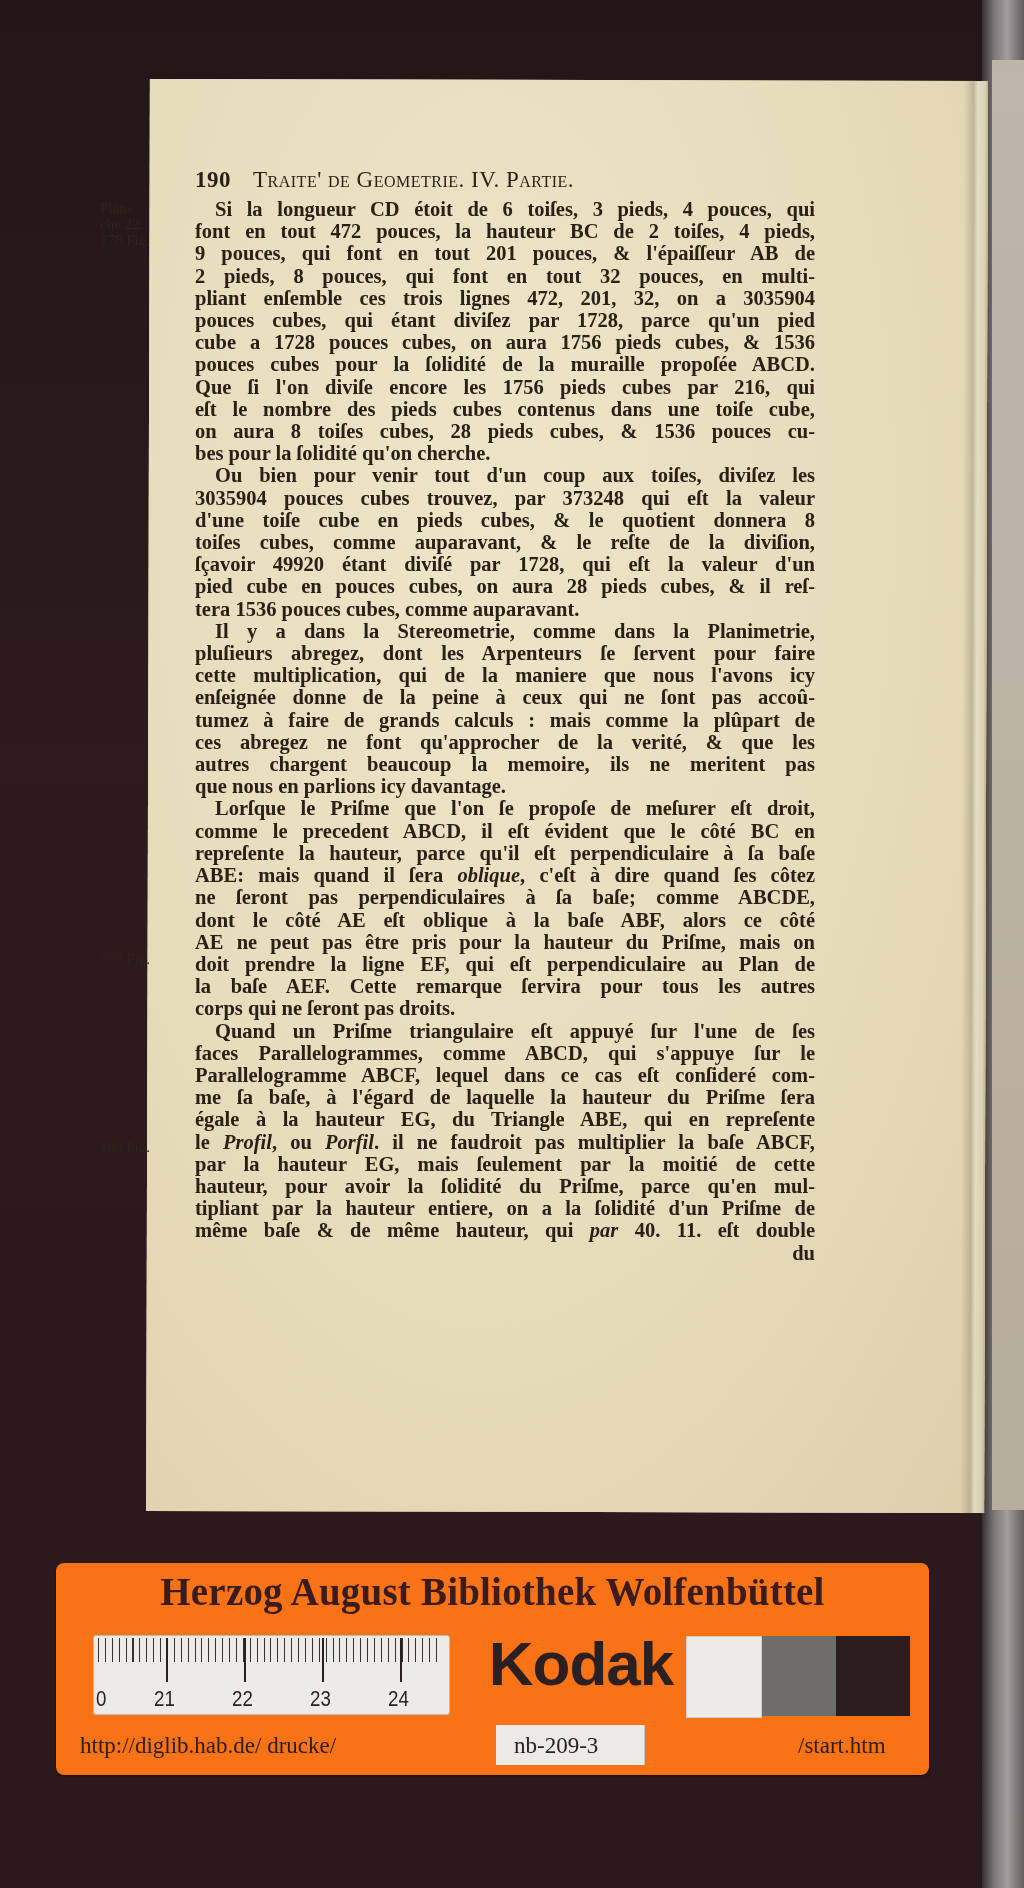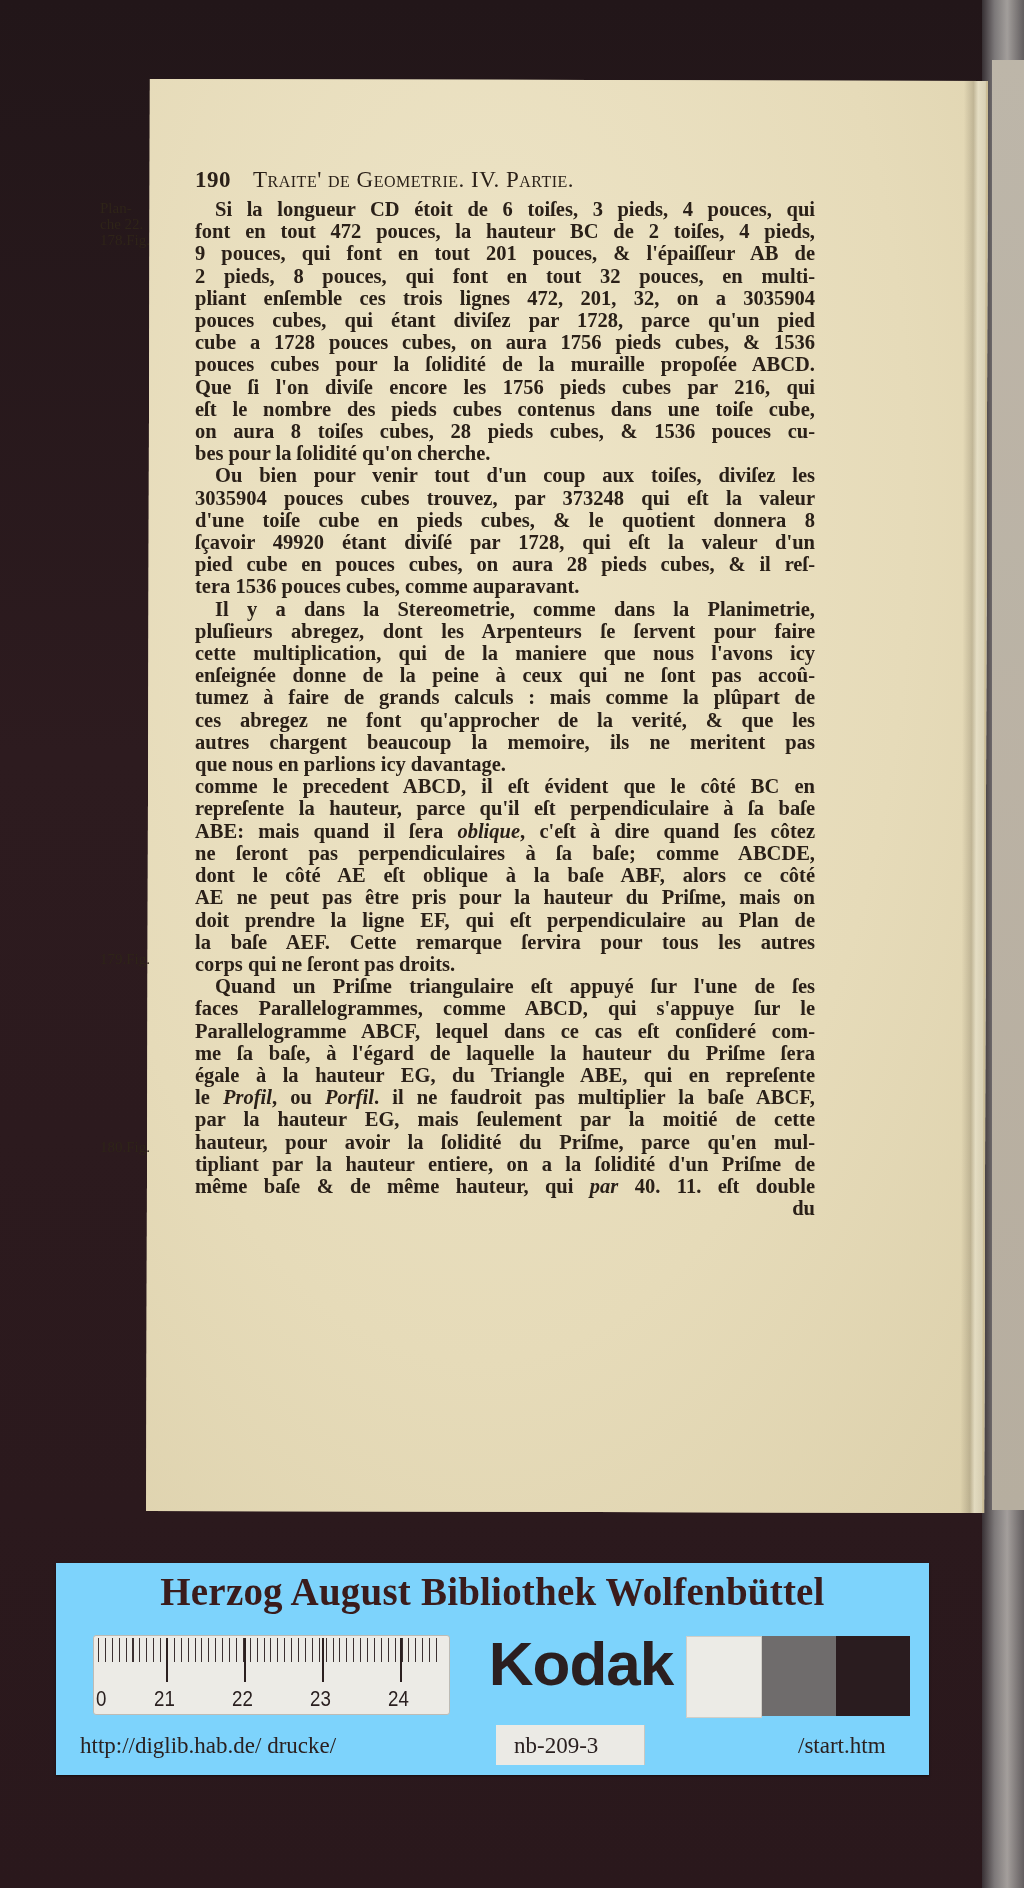--- a/index.html
+++ b/index.html
@@ -46,21 +46,21 @@
       font-weight: bold;
     }
     .line { display: block; white-space: nowrap; text-align-last: justify; text-align: justify; }
     .line.last { text-align-last: left; }
     .line.right { text-align: left; text-align-last: right; }
     .line.indent { padding-left: 20px; }
     em { font-style: italic; }
     
     .card {
       position: absolute; left: 56px; top: 1563px; width: 873px; height: 146px;
-      background: #7dd3fc; border-radius: 0;
+      background: #f97316; border-radius: 8px;
       box-shadow: 0 1px 2px rgba(0,0,0,0.5);
     }
     .card-title {
       position: absolute; left: 0; top: 6px; width: 100%; text-align: center;
       font-family: "Liberation Serif", serif; font-weight: bold; font-size: 39px;
       color: #3a1c1c; letter-spacing: 0.2px;
     }
     .ruler {
       position: absolute; left: 37px; top: 80px; width: 355px; height: 82px;
       border: 1px solid #bdbbb5; border-radius: 3px; background: #ecebe6;
@@ -126,31 +126,33 @@
   <span class="line">pouces cubes, qui étant diviſez par 1728, parce qu'un pied</span>
   <span class="line">cube a 1728 pouces cubes, on aura 1756 pieds cubes, &amp; 1536</span>
   <span class="line">pouces cubes pour la ſolidité de la muraille propoſée ABCD.</span>
   <span class="line">Que ſi l'on diviſe encore les 1756 pieds cubes par 216, qui</span>
   <span class="line">eſt le nombre des pieds cubes contenus dans une toiſe cube,</span>
   <span class="line">on aura 8 toiſes cubes, 28 pieds cubes, &amp; 1536 pouces cu-</span>
   <span class="line last">bes pour la ſolidité qu'on cherche.</span>
   <span class="line indent">Ou bien pour venir tout d'un coup aux toiſes, diviſez les</span>
   <span class="line">3035904 pouces cubes trouvez, par 373248 qui eſt la valeur</span>
   <span class="line">d'une toiſe cube en pieds cubes, &amp; le quotient donnera 8</span>
+  <span class="line">toiſes cubes, comme auparavant, &amp; le reſte de la diviſion,</span>
   <span class="line">ſçavoir 49920 étant diviſé par 1728, qui eſt la valeur d'un</span>
   <span class="line">pied cube en pouces cubes, on aura 28 pieds cubes, &amp; il reſ-</span>
   <span class="line last">tera 1536 pouces cubes, comme auparavant.</span>
   <span class="line indent">Il y a dans la Stereometrie, comme dans la Planimetrie,</span>
   <span class="line">pluſieurs abregez, dont les Arpenteurs ſe ſervent pour faire</span>
   <span class="line">cette multiplication, qui de la maniere que nous l'avons icy</span>
   <span class="line">enſeignée donne de la peine à ceux qui ne ſont pas accoû-</span>
   <span class="line">tumez à faire de grands calculs : mais comme la plûpart de</span>
   <span class="line">ces abregez ne font qu'approcher de la verité, &amp; que les</span>
   <span class="line">autres chargent beaucoup la memoire, ils ne meritent pas</span>
   <span class="line last">que nous en parlions icy davantage.</span>
+  <span class="line indent">Lorſque le Priſme que l'on ſe propoſe de meſurer eſt droit,</span>
   <span class="line">comme le precedent ABCD, il eſt évident que le côté BC en</span>
   <span class="line">repreſente la hauteur, parce qu'il eſt perpendiculaire à ſa baſe</span>
   <span class="line"><span>ABE: mais quand il ſera </span><em>oblique</em><span>, c'eſt à dire quand ſes côtez</span></span>
   <span class="line">ne ſeront pas perpendiculaires à ſa baſe; comme ABCDE,</span>
   <span class="line">dont le côté AE eſt oblique à la baſe ABF, alors ce côté</span>
   <span class="line">AE ne peut pas être pris pour la hauteur du Priſme, mais on</span>
   <span class="line">doit prendre la ligne EF, qui eſt perpendiculaire au Plan de</span>
   <span class="line">la baſe AEF. Cette remarque ſervira pour tous les autres</span>
   <span class="line last">corps qui ne ſeront pas droits.</span>
   <span class="line indent">Quand un Priſme triangulaire eſt appuyé ſur l'une de ſes</span>

